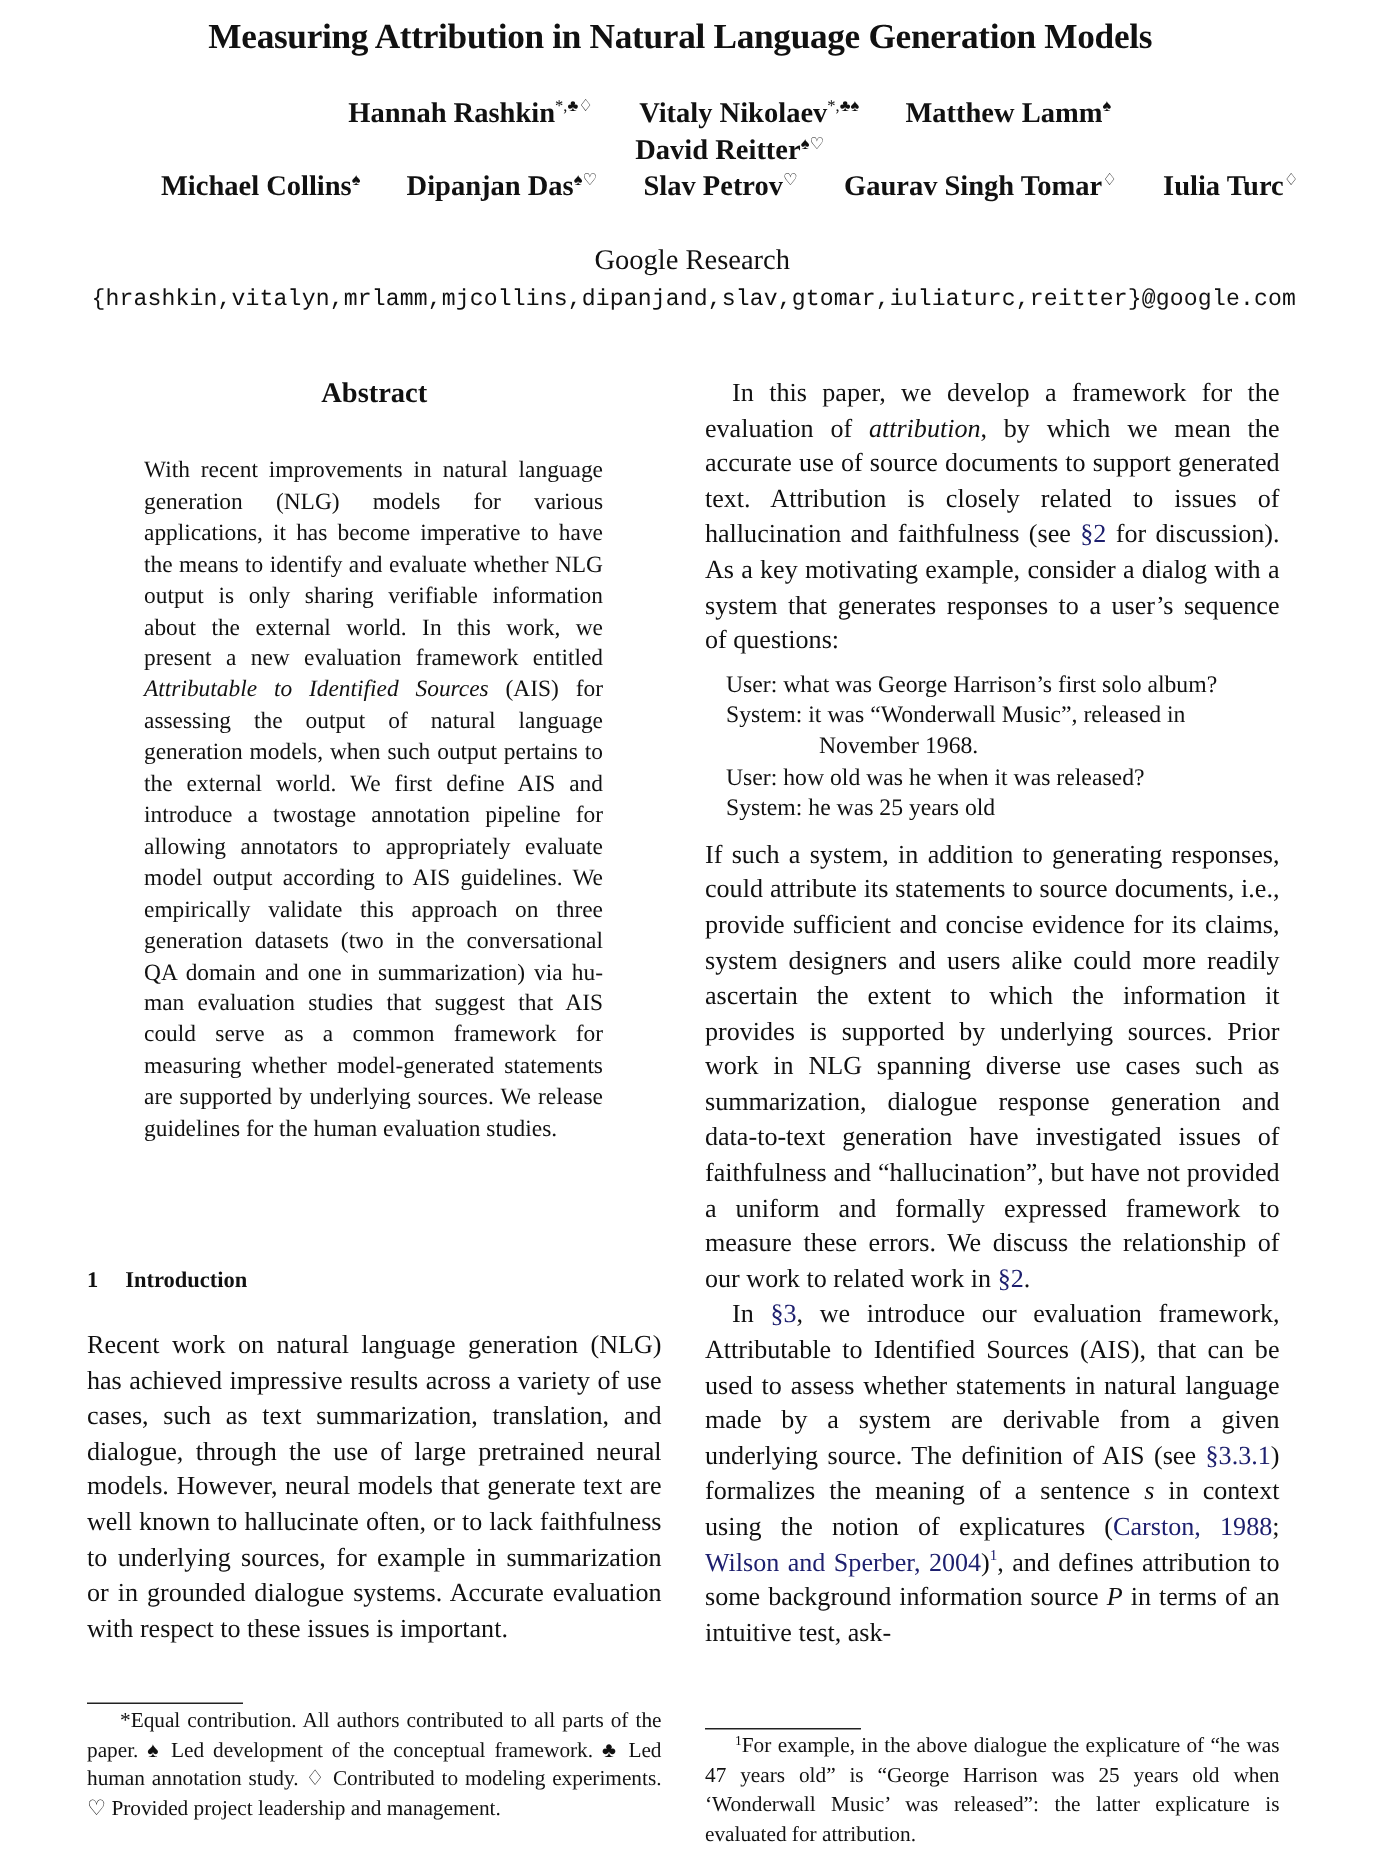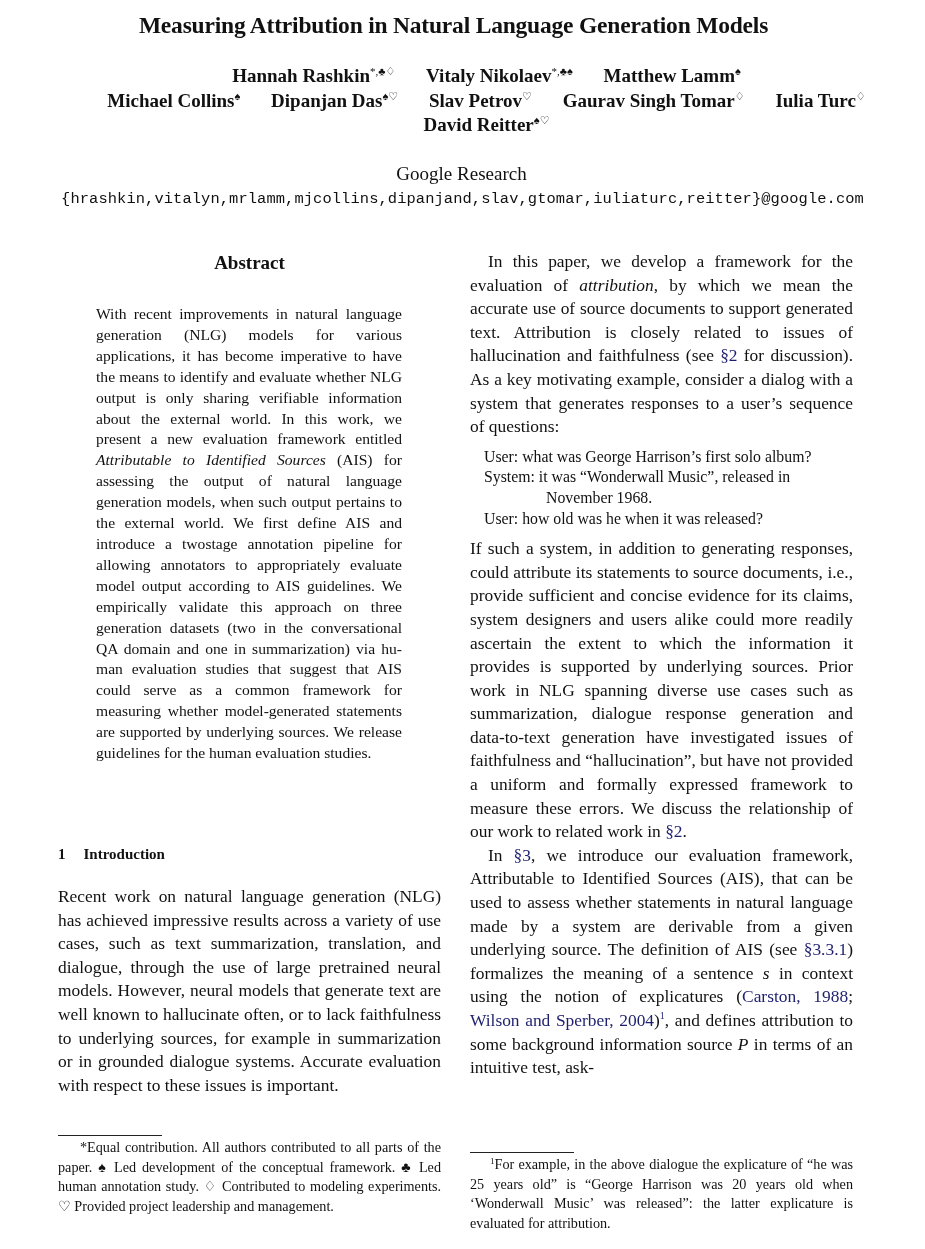--- a/index.html
+++ b/index.html
@@ -71,28 +71,28 @@
 
 <div class="title">Measuring Attribution in Natural Language Generation Models</div>
 
 <div class="authors">
   <span class="line">
     <span class="author"><span>Hannah Rashkin</span><sup>*,♣♢</sup></span>
     <span class="author"><span>Vitaly Nikolaev</span><sup>*,♣♠</sup></span>
     <span class="author"><span>Matthew Lamm</span><sup>♠</sup></span>
   </span>
   <span class="line">
+    <span class="author"><span>David Reitter</span><sup>♠♡</sup></span>
+  </span>
+  <span class="line">
     <span class="author"><span>Michael Collins</span><sup>♠</sup></span>
     <span class="author"><span>Dipanjan Das</span><sup>♠♡</sup></span>
     <span class="author"><span>Slav Petrov</span><sup>♡</sup></span>
     <span class="author"><span>Gaurav Singh Tomar</span><sup>♢</sup></span>
     <span class="author"><span>Iulia Turc</span><sup>♢</sup></span>
-  </span>
-  <span class="line">
-    <span class="author"><span>David Reitter</span><sup>♠♡</sup></span>
   </span>
 </div>
 
 <div class="affil">Google Research</div>
 <div class="emails">{hrashkin,vitalyn,mrlamm,mjcollins,dipanjand,slav,gtomar,iuliaturc,reitter}@google.com</div>
 
 <div class="col-left">
   <div class="abstract-title">Abstract</div>
   <div class="abstract-body"><span>With recent improvements in natural lan­guage generation (NLG) models for vari­ous applications, it has become imperative to have the means to identify and evaluate whether NLG output is only sharing verifi­able information about the external world. In this work, we present a new evaluation framework entitled </span><em>Attributable to Identified Sources</em><span> (AIS) for assessing the output of natural language generation models, when such output pertains to the external world. We first define AIS and introduce a two­stage annotation pipeline for allowing anno­tators to appropriately evaluate model out­put according to AIS guidelines. We empir­ically validate this approach on three gener­ation datasets (two in the conversational QA domain and one in summarization) via hu­man evaluation studies that suggest that AIS could serve as a common framework for measuring whether model-generated state­ments are supported by underlying sources. We release guidelines for the human evalu­ation studies.</span></div>
 </div>
@@ -106,21 +106,22 @@
 <div class="fn-left"><span class="indent"></span><span>*Equal contribution. All authors contributed to all parts of the paper. ♠ Led development of the conceptual frame­work. ♣ Led human annotation study. ♢ Contributed to modeling experiments. ♡ Provided project leadership and management.</span></div>
 
 <div class="col-right">
   <p class="para indent"><span>In this paper, we develop a framework for the evaluation of </span><em>attribution</em><span>, by which we mean the accurate use of source documents to support gen­erated text. Attribution is closely related to issues of hallucination and faithfulness (see </span><span class="link">§2</span><span> for dis­cussion). As a key motivating example, consider a dialog with a system that generates responses to a user’s sequence of questions:</span></p>
 
   <div class="dialog">
     <div><span class="speaker">User: </span><span>what was George Harrison’s first solo album?</span></div>
     <div><span class="speaker">System: </span><span>it was “Wonderwall Music”, released in</span></div>
     <div class="cont">November 1968.</div>
     <div><span class="speaker">User: </span><span>how old was he when it was released?</span></div>
+    <div><span class="speaker">System: </span><span>he was 25 years old</span></div>
   </div>
 
   <p class="para"><span>If such a system, in addition to generating re­sponses, could attribute its statements to source documents, i.e., provide sufficient and concise ev­idence for its claims, system designers and users alike could more readily ascertain the extent to which the information it provides is supported by underlying sources. Prior work in NLG spanning diverse use cases such as summarization, dialogue response generation and data-to-text generation have investigated issues of faithfulness and “hal­lucination”, but have not provided a uniform and formally expressed framework to measure these errors. We discuss the relationship of our work to related work in </span><span class="link">§2</span><span>.</span></p>
 
   <p class="para indent"><span>In </span><span class="link">§3</span><span>, we introduce our evaluation framework, Attributable to Identified Sources (AIS), that can be used to assess whether statements in natural language made by a system are derivable from a given underlying source. The definition of AIS (see </span><span class="link">§3.3.1</span><span>) formalizes the meaning of a sen­tence </span><em>s</em><span> in context using the notion of explica­tures (</span><span class="link">Carston, 1988</span><span>; </span><span class="link">Wilson and Sperber, 2004</span><span>)</span><sup class="link">1</sup><span>, and defines attribution to some background infor­mation source </span><em>P</em><span> in terms of an intuitive test, ask-</span></p>
 </div>
 
 <div class="fn-rule-right"></div>
-<div class="fn-right"><span class="indent"></span><sup>1</sup><span>For example, in the above dialogue the explicature of “he was 25 years old” is “George Harrison was 20 years old when ‘Wonderwall Music’ was released”: the latter explicature is evaluated for attribution.</span></div>
+<div class="fn-right"><span class="indent"></span><sup>1</sup><span>For example, in the above dialogue the explicature of “he was 47 years old” is “George Harrison was 25 years old when ‘Wonderwall Music’ was released”: the latter explicature is evaluated for attribution.</span></div>
 
 </body></html>

